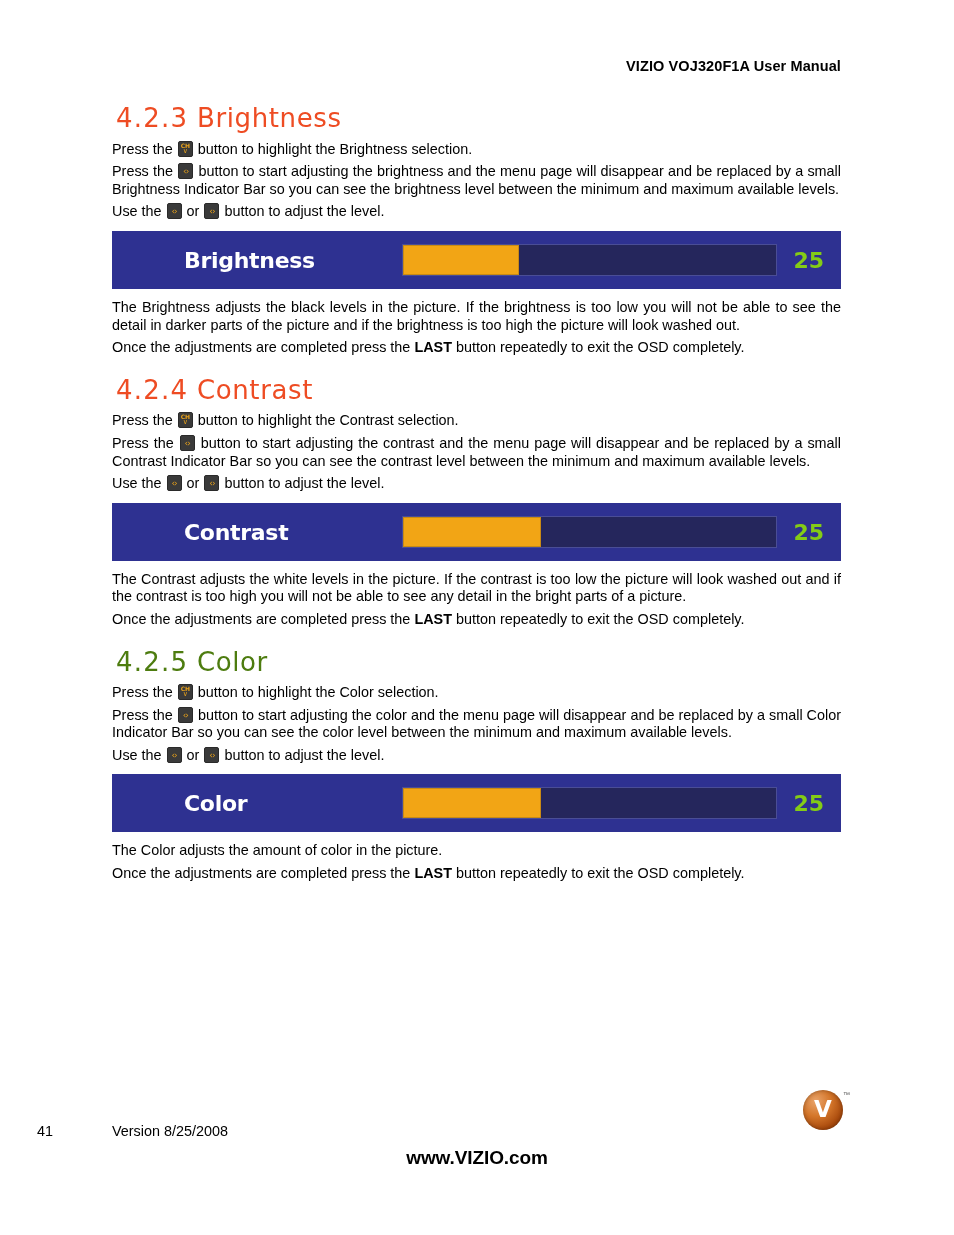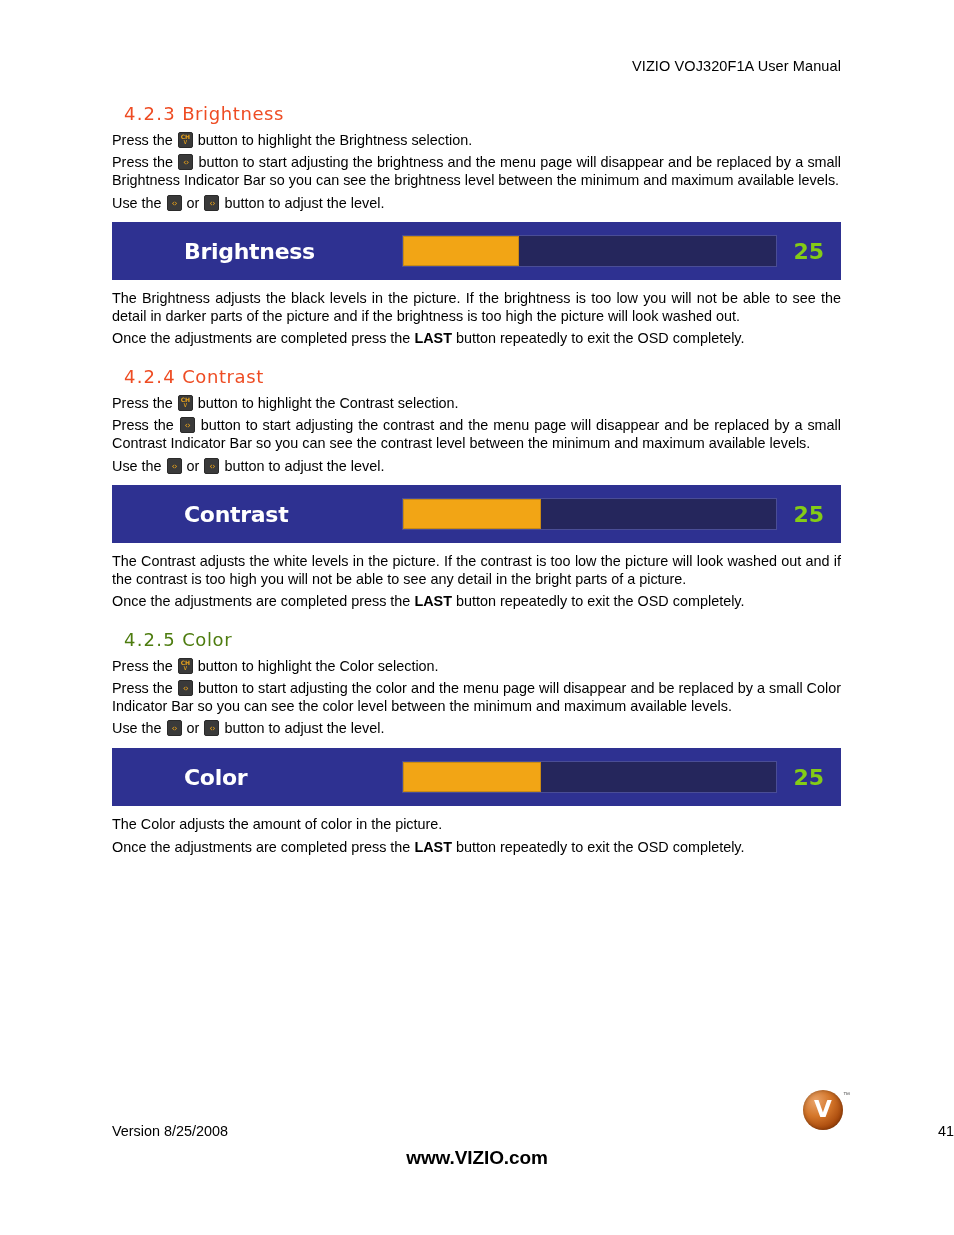--- a/index.html
+++ b/index.html
@@ -27,38 +27,39 @@
 
   
   .doc-header {
     position: absolute;
     top: 58px;
     right: 113px;
     font-size: 14.5px;
     letter-spacing: 0.1px;
     color: #000;
     white-space: nowrap;
+    font-weight: bold;
   }
 
   
   .content {
     position: absolute;
     left: 112px;
     top: 104px;
     width: 729px;
   }
 
   
   .sec-heading {
     font-family: "DejaVu Sans", sans-serif;
     color: #EE4C23;
-    font-size: 18px;
+    font-size: 26px;
     font-weight: normal;
     letter-spacing: 0.6px;
-    margin: 0 0 8px 12px;
+    margin: 0 0 8px 4px;
     line-height: 1.1;
     white-space: nowrap;
   }
   .sec-heading .num {
     letter-spacing: 1.2px;
   }
 
   
   p.para {
     margin: 0 0 5px 0;
@@ -175,22 +176,23 @@
     position: absolute;
     left: 112px;
     top: 38px;
     font-size: 14.4px;
     white-space: nowrap;
   }
   .footer-pageno {
     position: absolute;
     left: 0; right: 0;
     top: 38px;
-    text-align: right;
+    text-align: left;
     font-size: 14.4px;
+    padding-left: 37px;
   }
   .footer-url {
     position: absolute;
     left: 0; right: 0;
     top: 62px;
     text-align: center;
     font-size: 19px;
     font-weight: bold;
     letter-spacing: -0.1px;
   }

